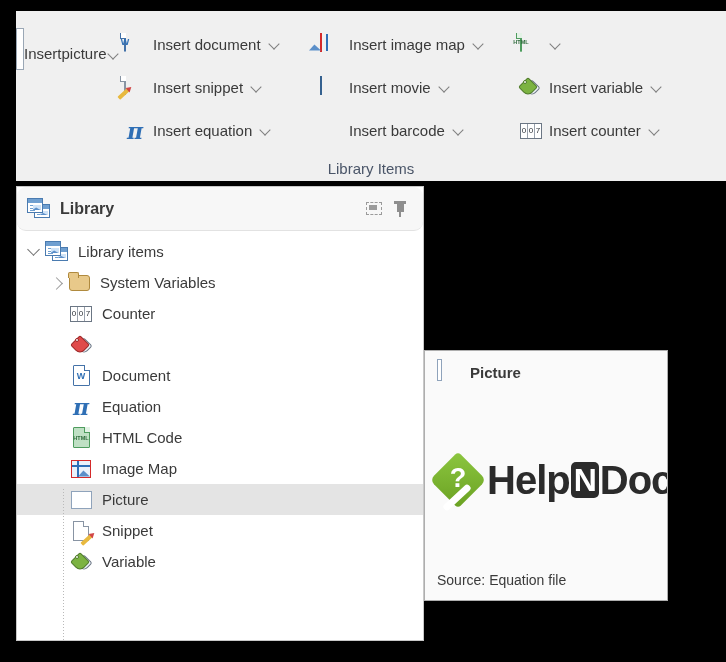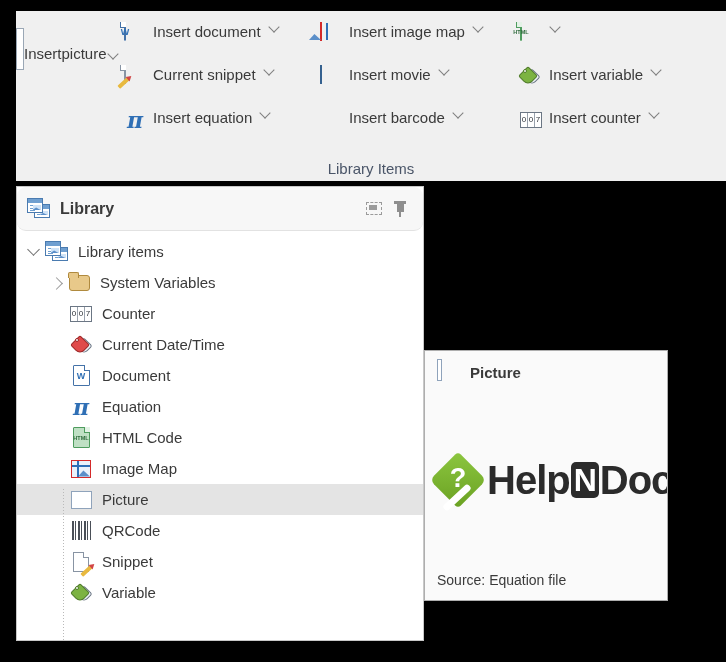--- a/index.html
+++ b/index.html
@@ -43,21 +43,21 @@
     font-size: 15px; color: #3a3a3a; line-height: 20px; white-space: nowrap;
   }
   .big-btn .lbl2 { display: flex; align-items: center; gap: 2px; }
 
   
   .ribbon-col { display: flex; flex-direction: column; padding-top: 4px; }
   .ribbon-col.c1 { margin-left: 8px; width: 196px; }
   .ribbon-col.c2 { width: 200px; }
   .ribbon-col.c3 { width: 202px; }
   .small-btn {
-    display: flex; height: 43px; cursor: default;
+    display: flex; align-items: center; height: 43px; cursor: default;
     padding-left: 4px; white-space: nowrap;
   }
   .small-btn .s-lbl { font-size: 15px; color: #3a3a3a; margin-left: 7px; }
   .small-btn .chev { margin-left: 9px; }
   .ic { width: 22px; height: 22px; flex: 0 0 22px; position: relative; }
 
   .chev-dn {
     display:inline-block; width: 9px; height: 9px; position: relative;
   }
   .chev-dn::after {
@@ -286,21 +286,21 @@
             <span class="ic">
               <span class="i-doc"><span class="fold"></span></span>
             </span>
             <span class="s-lbl">Insert document</span>
             <span class="chev chev-dn"></span>
           </div>
           <div class="small-btn">
             <span class="ic">
               <span class="i-snip"><span class="fold"></span><span class="pen"></span></span>
             </span>
-            <span class="s-lbl">Current snippet</span>
+            <span class="s-lbl">Insert snippet</span>
             <span class="chev chev-dn"></span>
           </div>
           <div class="small-btn">
             <span class="ic i-pi">π</span>
             <span class="s-lbl">Insert equation</span>
             <span class="chev chev-dn"></span>
           </div>
         </div>
 
         <div class="ribbon-col c2">
@@ -433,21 +433,20 @@
 
       <div class="node lvl3">
 
         <span class="nic">
           <span class="i-tag red">
               <span class="body2"></span>
               <span class="body"></span>
               <span class="hole"></span>
             </span>
         </span>
-        <span class="nlbl">Current Date/Time</span>
       </div>
 
       <div class="node lvl3">
 
         <span class="nic">
           <span class="i-doc">
               <span class="fold"></span>
             </span>
         </span>
         <span class="nlbl">Document</span>
@@ -482,27 +481,20 @@
       </div>
 
       <div class="node lvl3 selected">
 
         <span class="nic">
           <span class="i-pic"><span class="in"><span class="m1"></span><span class="m2"></span></span></span>
         </span>
         <span class="nlbl">Picture</span>
       </div>
 
-      <div class="node lvl3">
-
-        <span class="nic">
-            <span class="i-bar"></span>
-          </span>
-        <span class="nlbl">QRCode</span>
-      </div>
 
       <div class="node lvl3">
 
         <span class="nic">
           <span class="i-snip">
               <span class="fold"></span>
               <span class="pen"></span>
             </span>
         </span>
         <span class="nlbl">Snippet</span>

